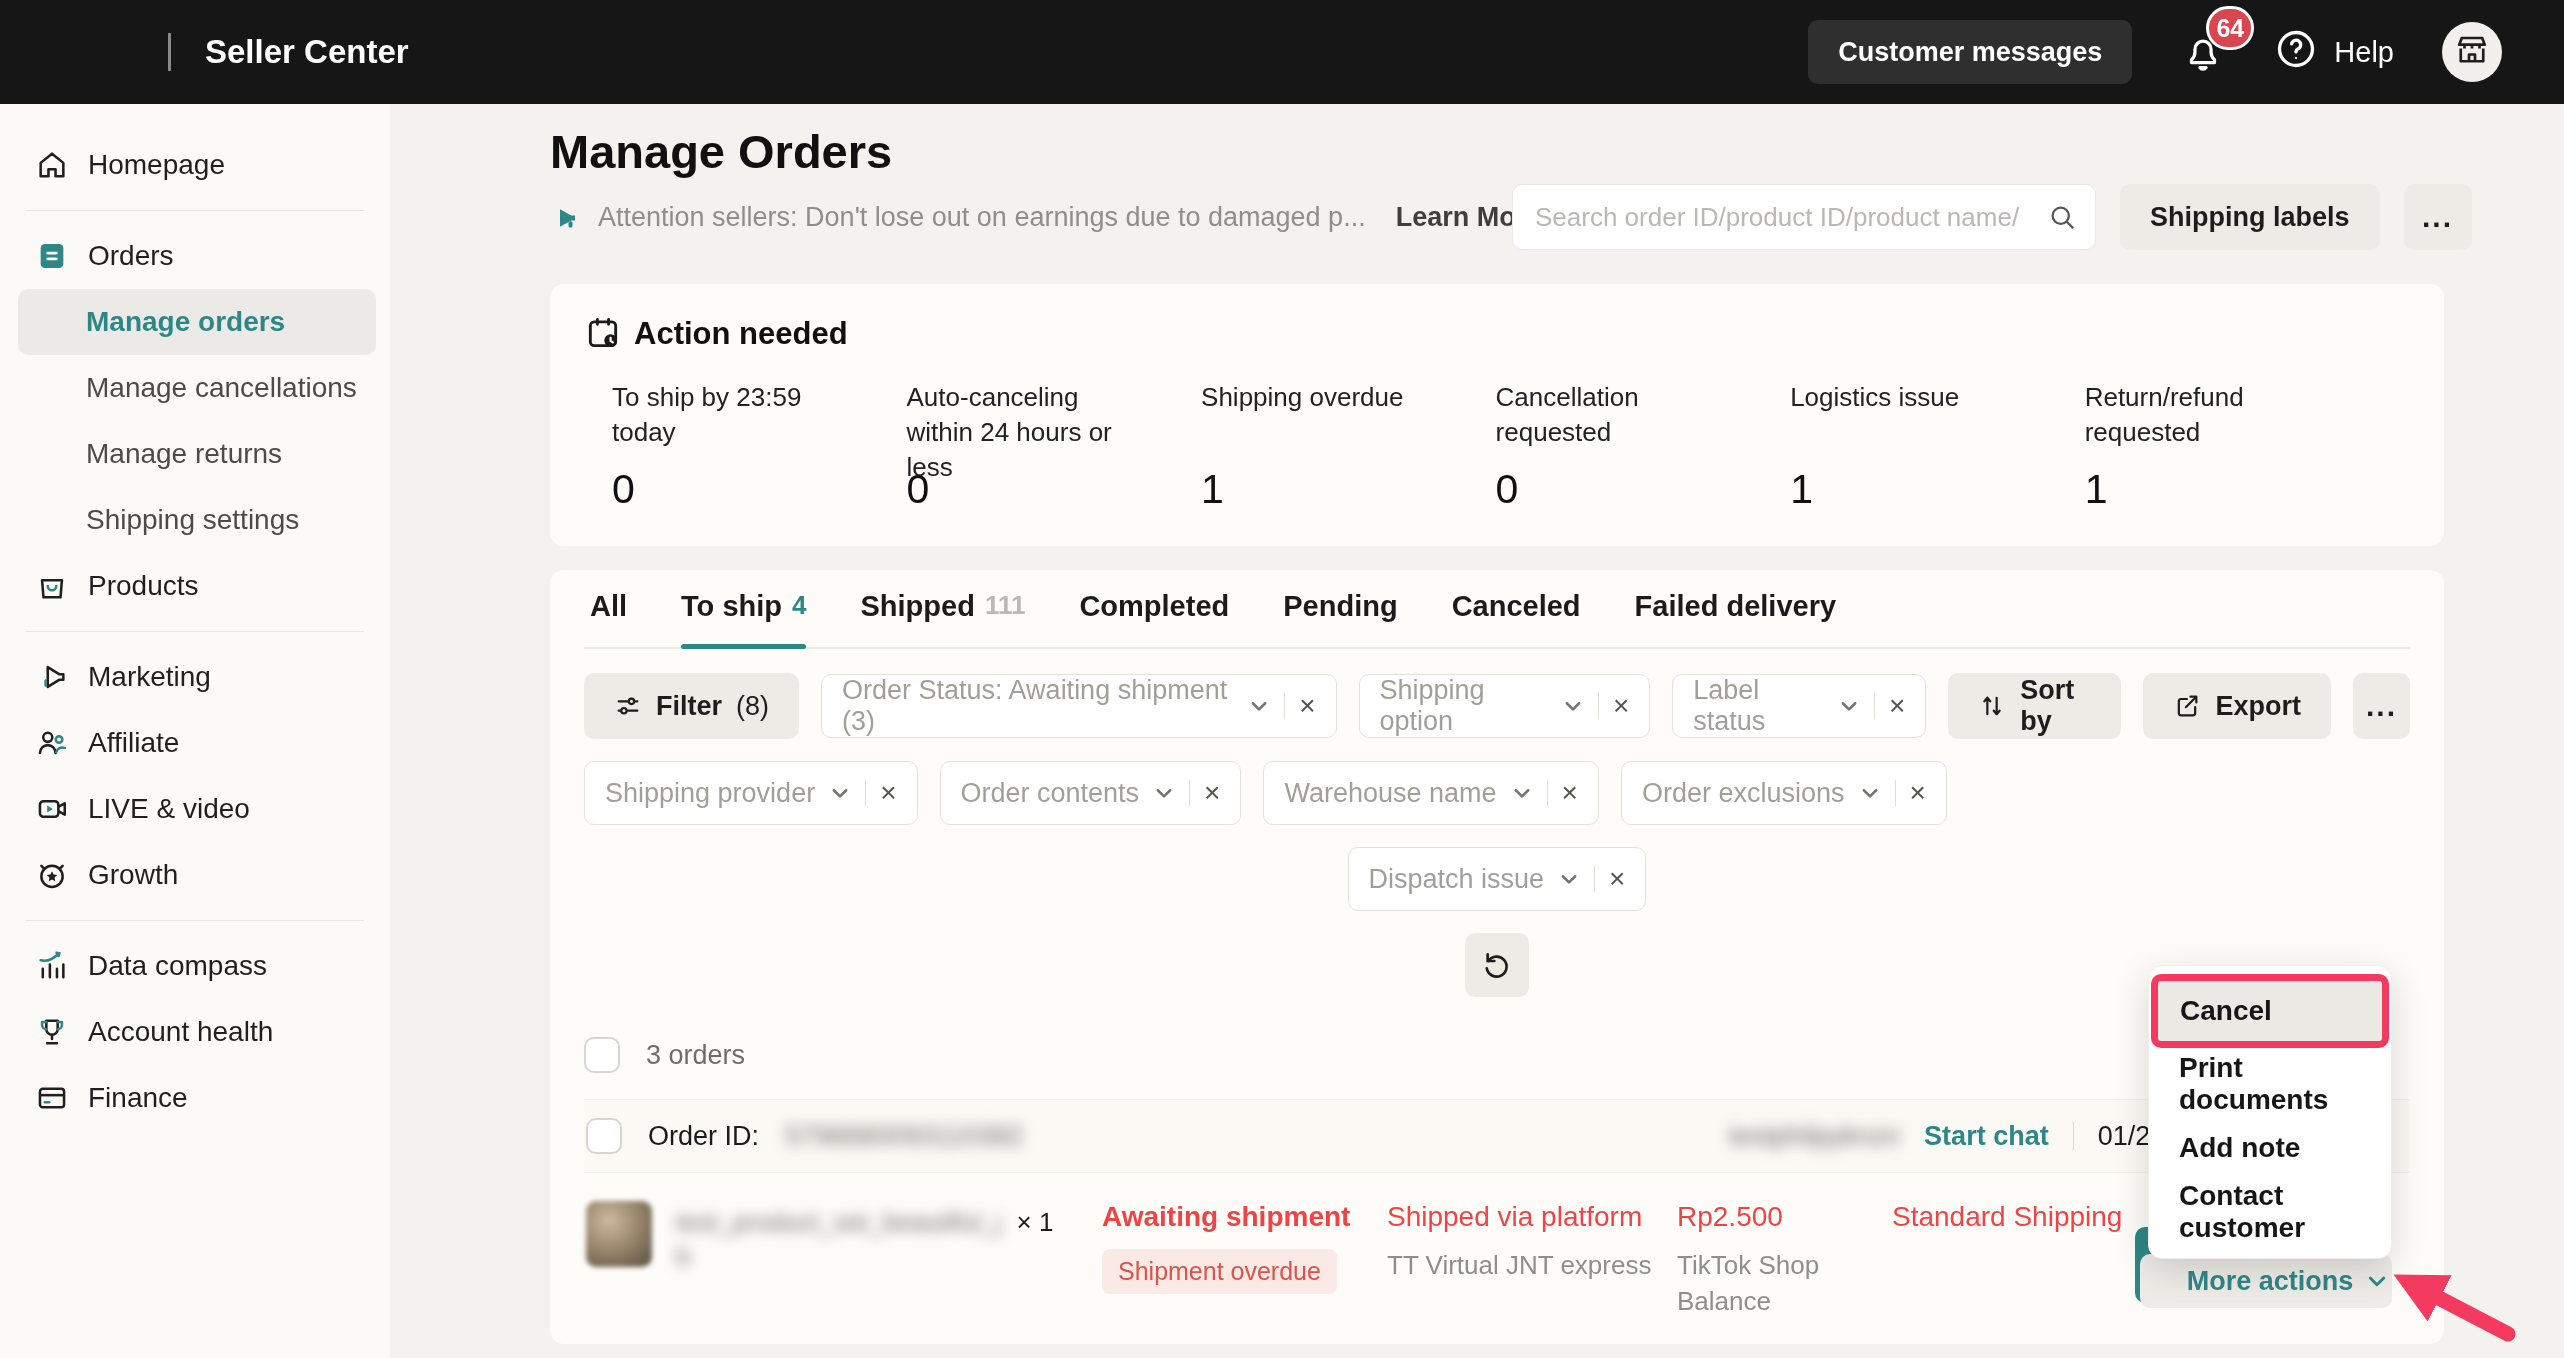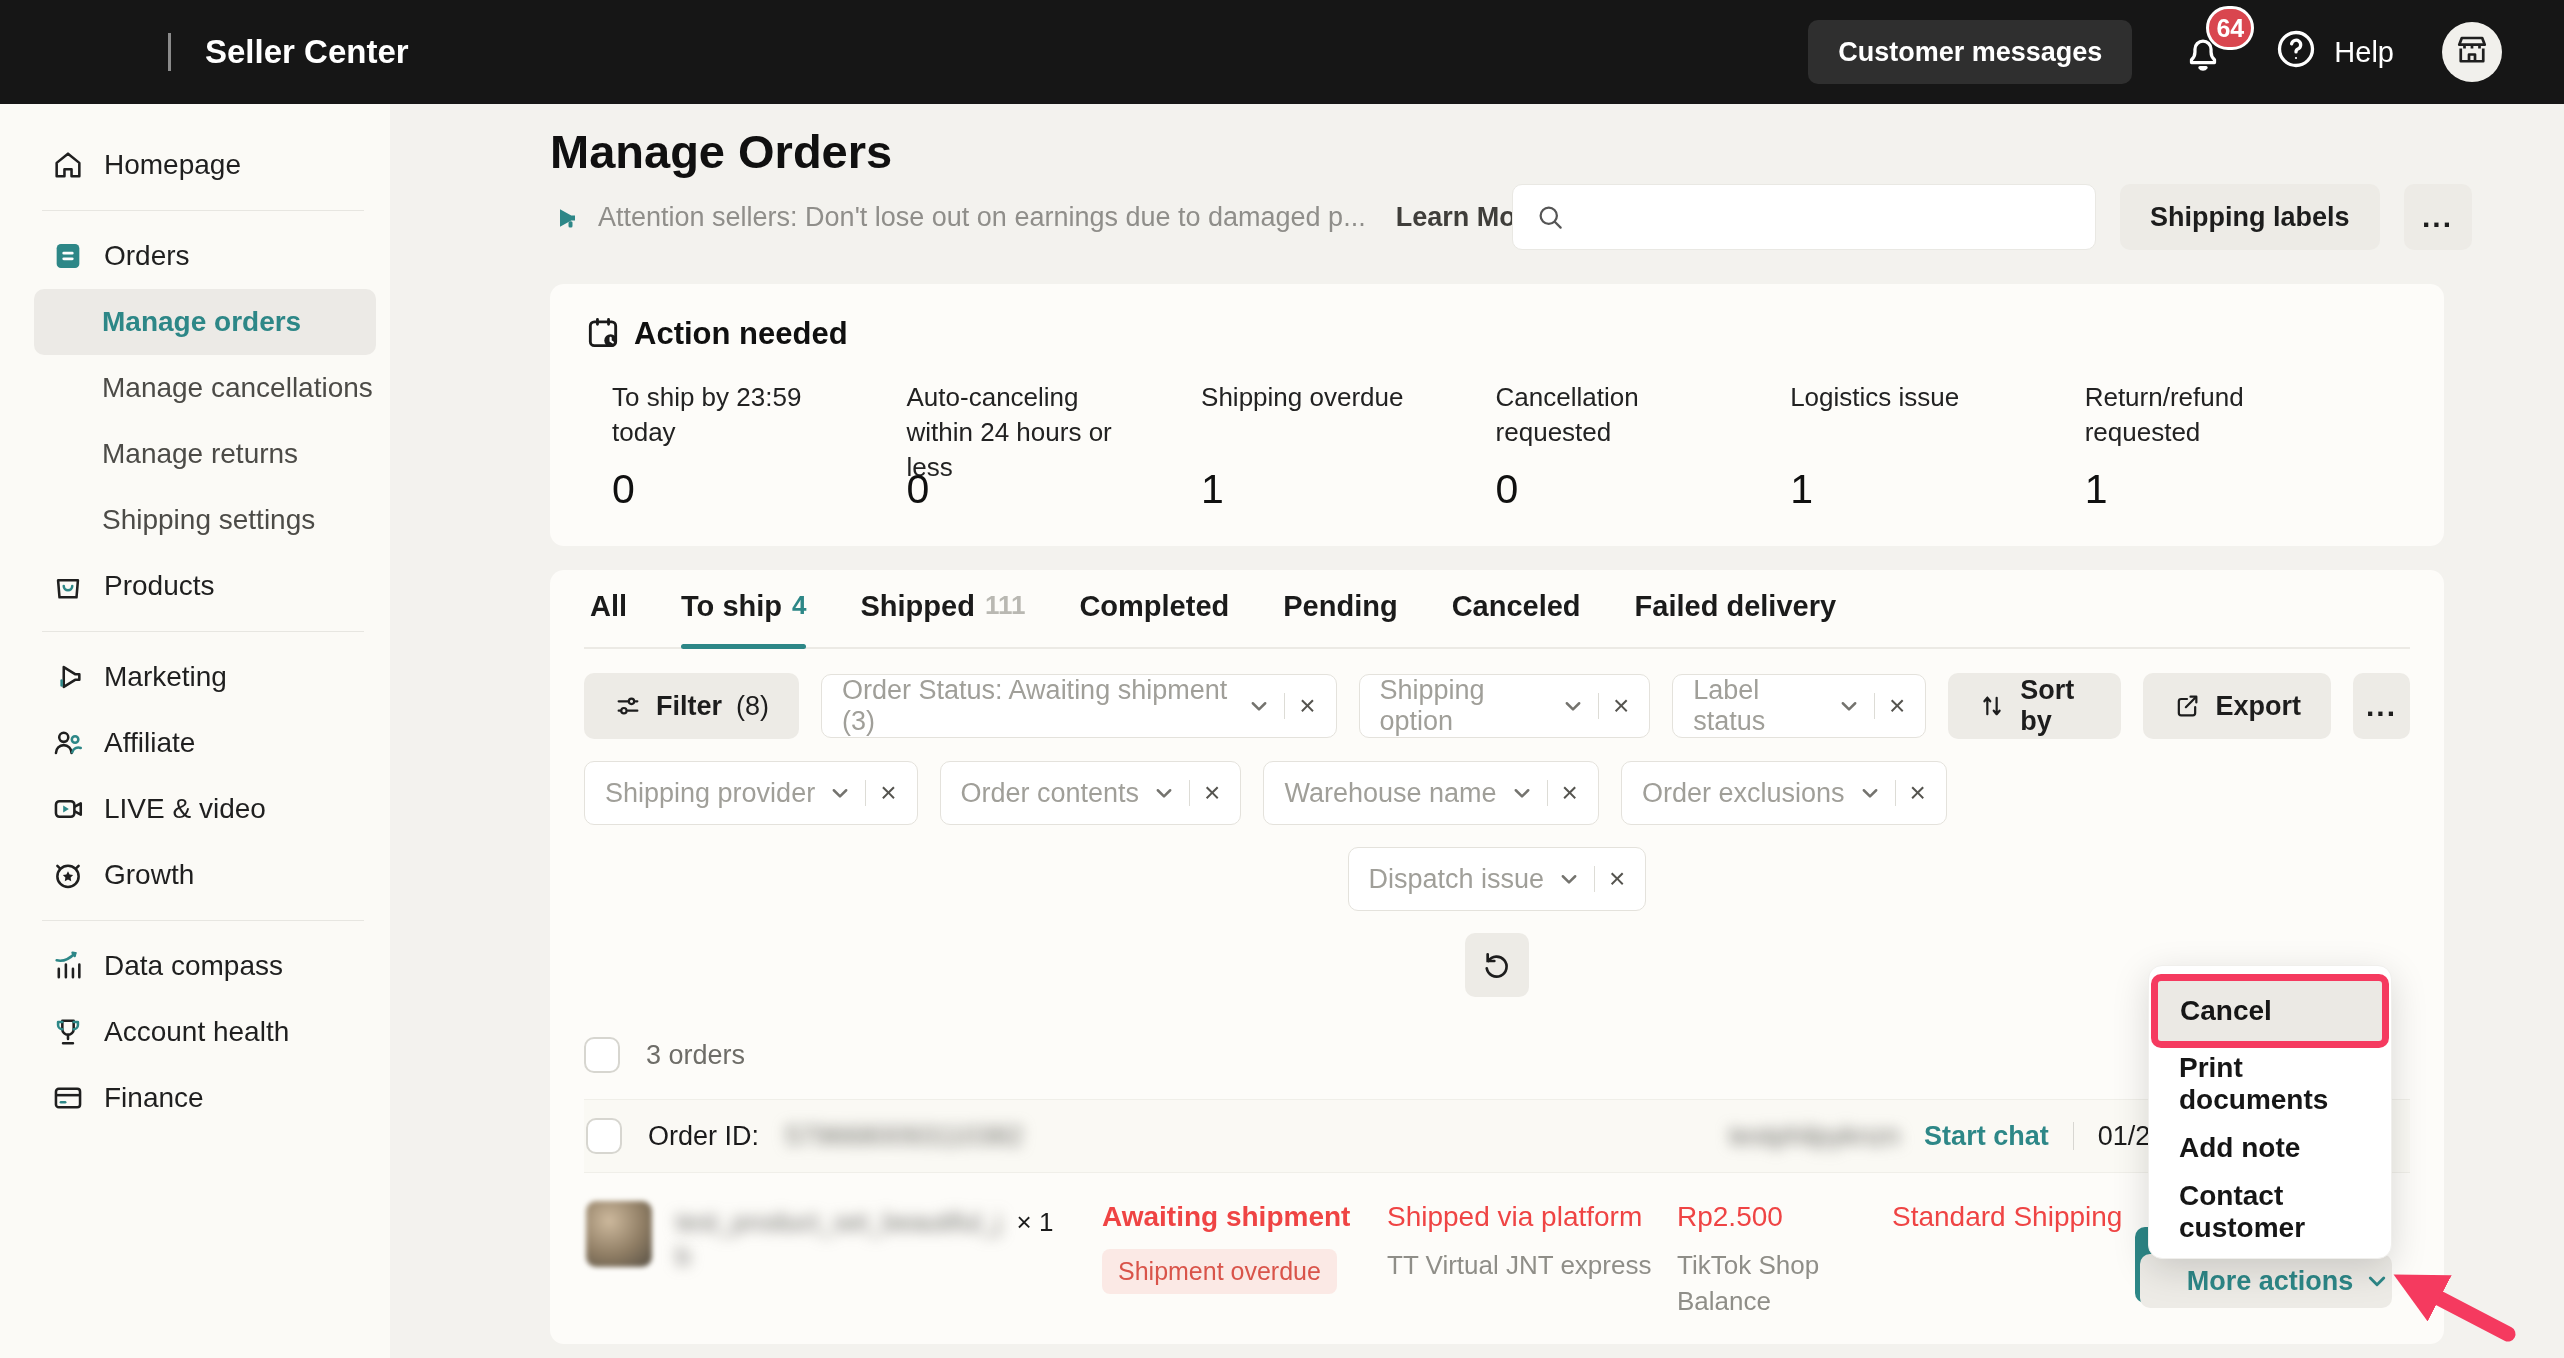--- a/index.html
+++ b/index.html
@@ -18,21 +18,21 @@
   .brand{margin-left:168px;display:flex;align-items:center;gap:34px;}
   .brand-bar{width:3px;height:38px;background:#8a8a8a;}
   .brand-name{font-size:33px;font-weight:700;}
   .header-right{margin-left:auto;display:flex;align-items:center;gap:48px;margin-right:62px;}
   .cm-btn{background:#2f2f2f;border-radius:10px;padding:0 30px;height:64px;display:flex;align-items:center;font-size:27px;font-weight:600;cursor:pointer;}
   .bell-wrap{position:relative;display:flex;padding-top:6px;}
   .nbadge{position:absolute;top:-18px;left:26px;background:#d9464f;border:3px solid #fff;border-radius:24px;min-width:48px;height:44px;padding:0 6px;display:flex;align-items:center;justify-content:center;font-size:25px;font-weight:700;}
   .help-wrap{display:flex;align-items:center;gap:16px;font-size:29px;}
   .avatar{width:60px;height:60px;border-radius:50%;background:#f1f0ec;display:flex;align-items:center;justify-content:center;}
   
-  .sidebar{position:absolute;left:0;top:104px;width:390px;height:1254px;background:#fbfaf6;padding-top:28px;padding-left:16px;}
+  .sidebar{position:absolute;left:0;top:104px;width:390px;height:1254px;background:#fbfaf6;padding-top:28px;}
   .side-item{height:66px;display:flex;align-items:center;gap:18px;padding-left:34px;font-size:28px;color:#1f1f1f;cursor:pointer;}
   .side-sub{height:66px;display:flex;align-items:center;padding-left:86px;font-size:28px;color:#4c4b47;cursor:pointer;}
   .side-sub.active{background:#eceae6;border-radius:10px;margin:0 14px 0 18px;padding-left:68px;color:var(--teal);font-weight:600;}
   .sdiv{height:1px;background:#e7e6e1;margin:12px 26px;}
   .sicon{display:flex;width:36px;justify-content:center;}
   
   .main{position:absolute;left:390px;top:104px;width:2174px;height:1254px;}
   .page-title{position:absolute;left:160px;top:20px;font-size:47px;font-weight:700;color:#101010;}
   .announce{position:absolute;left:160px;top:98px;display:flex;align-items:center;gap:18px;font-size:27px;color:#8f8e8a;}
   .learn-more{color:#3f3e3a;font-weight:600;margin-left:12px;cursor:pointer;}
@@ -255,20 +255,21 @@
           <path d="M4 10v4h3l9 5V5l-9 5H4z"></path>
           <rect x="6" y="14.5" width="3.2" height="5" rx="1.2"></rect>
         </svg>
     </span>
     <span>Attention sellers: Don't lose out on earnings due to damaged p...</span>
     <span class="learn-more">Learn More</span>
   </div>
 
   <div class="search-cluster">
     <div class="search-box">
+      <input type="text" placeholder="Search order ID/product ID/product name/" style="">
       <span style="display:flex;">
         <svg viewBox="0 0 24 24" width="30" height="30" fill="none" stroke="#555" stroke-width="1.8" stroke-linecap="round">
             <circle cx="11" cy="11" r="6.5"></circle>
             <path d="M16 16l4.5 4.5"></path>
           </svg>
       </span>
     </div>
     <div class="gbtn">
       <span>Shipping labels</span>
     </div>

